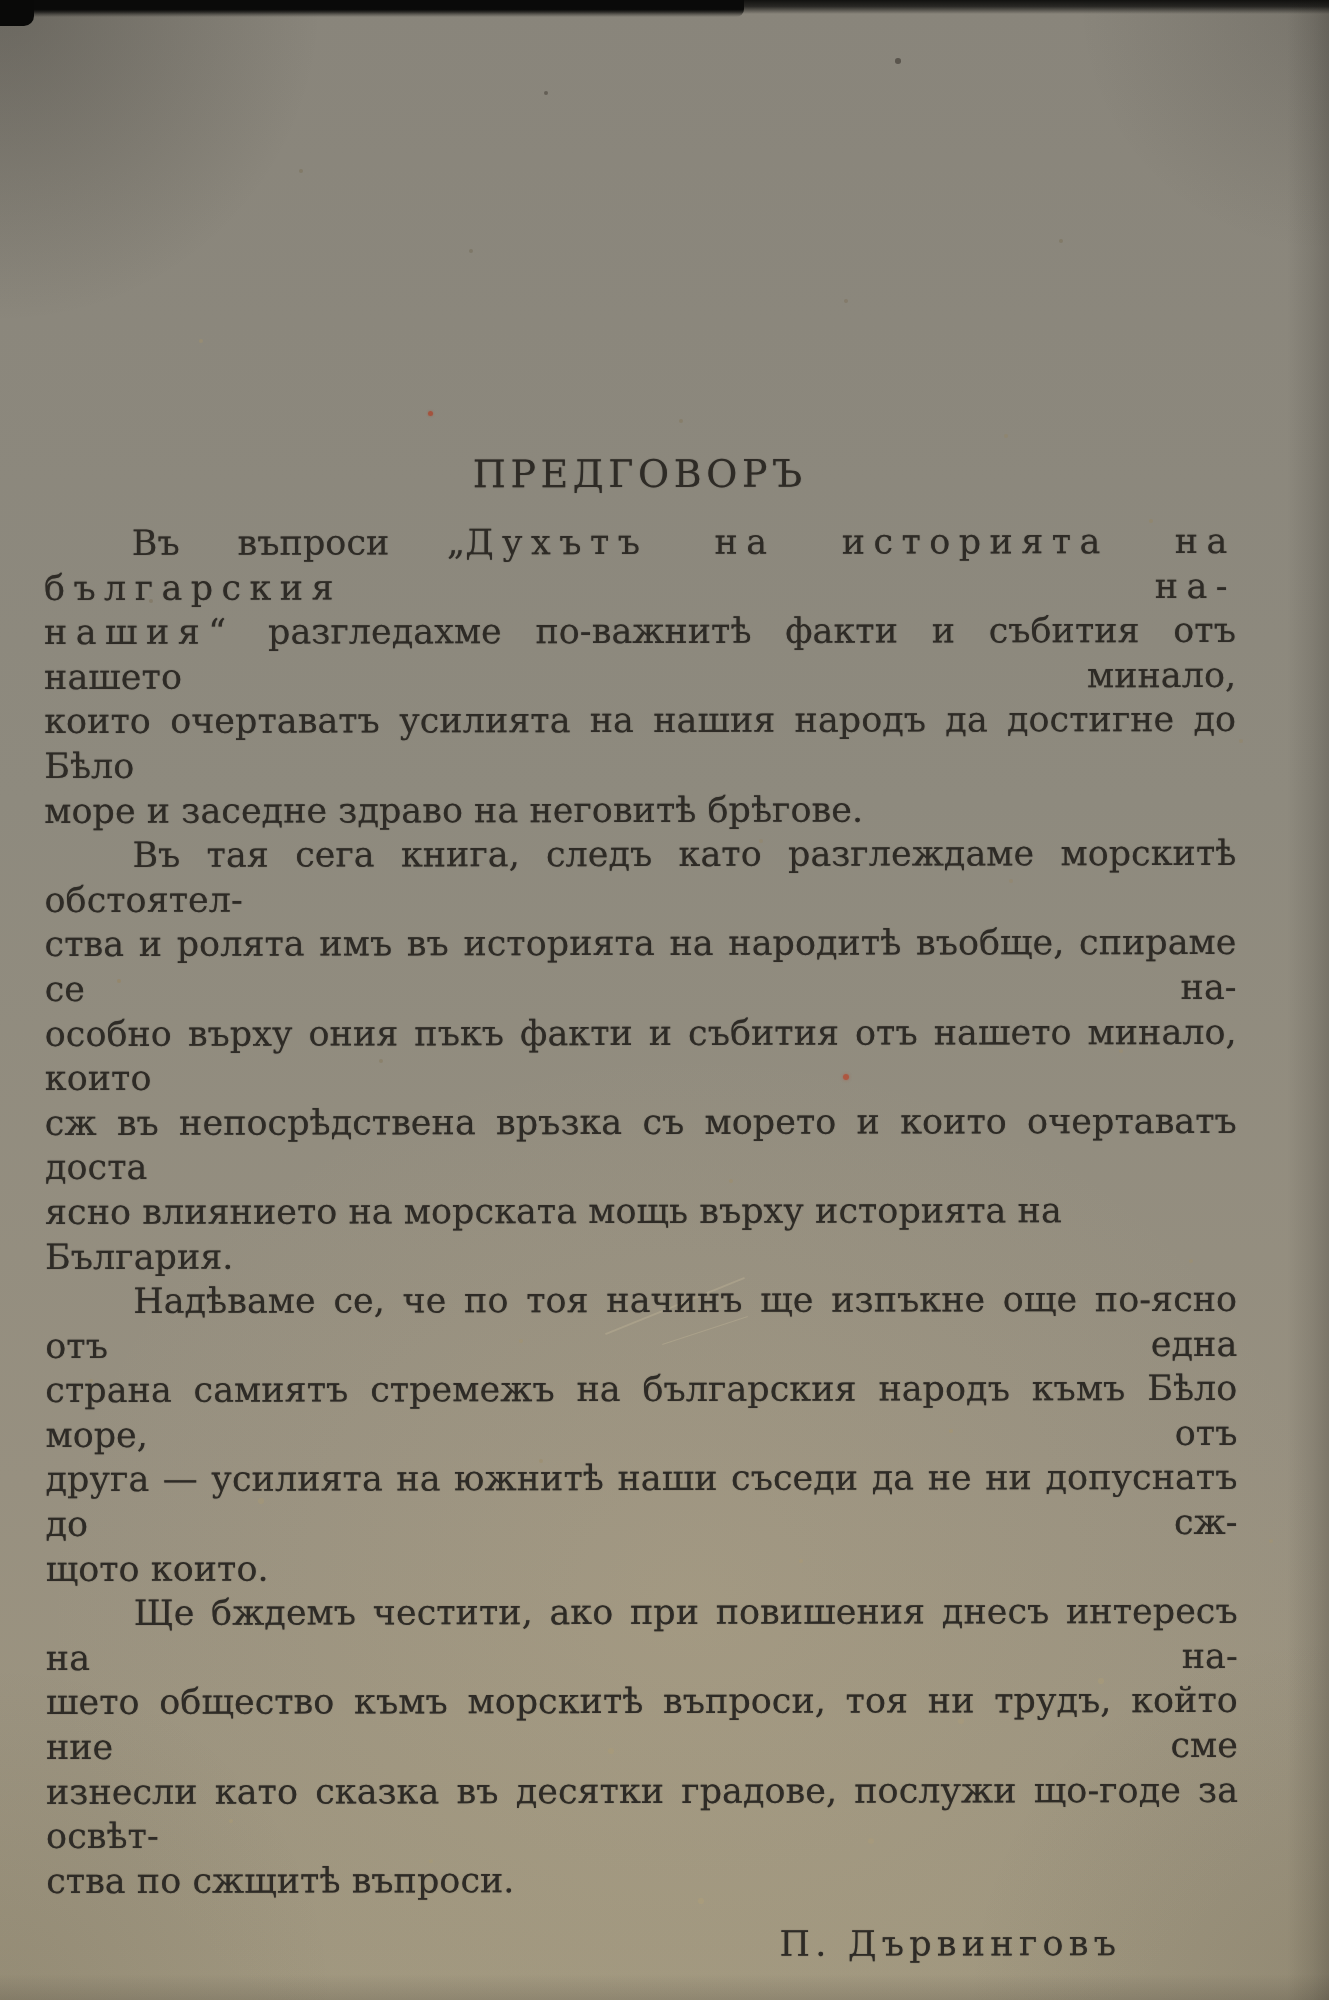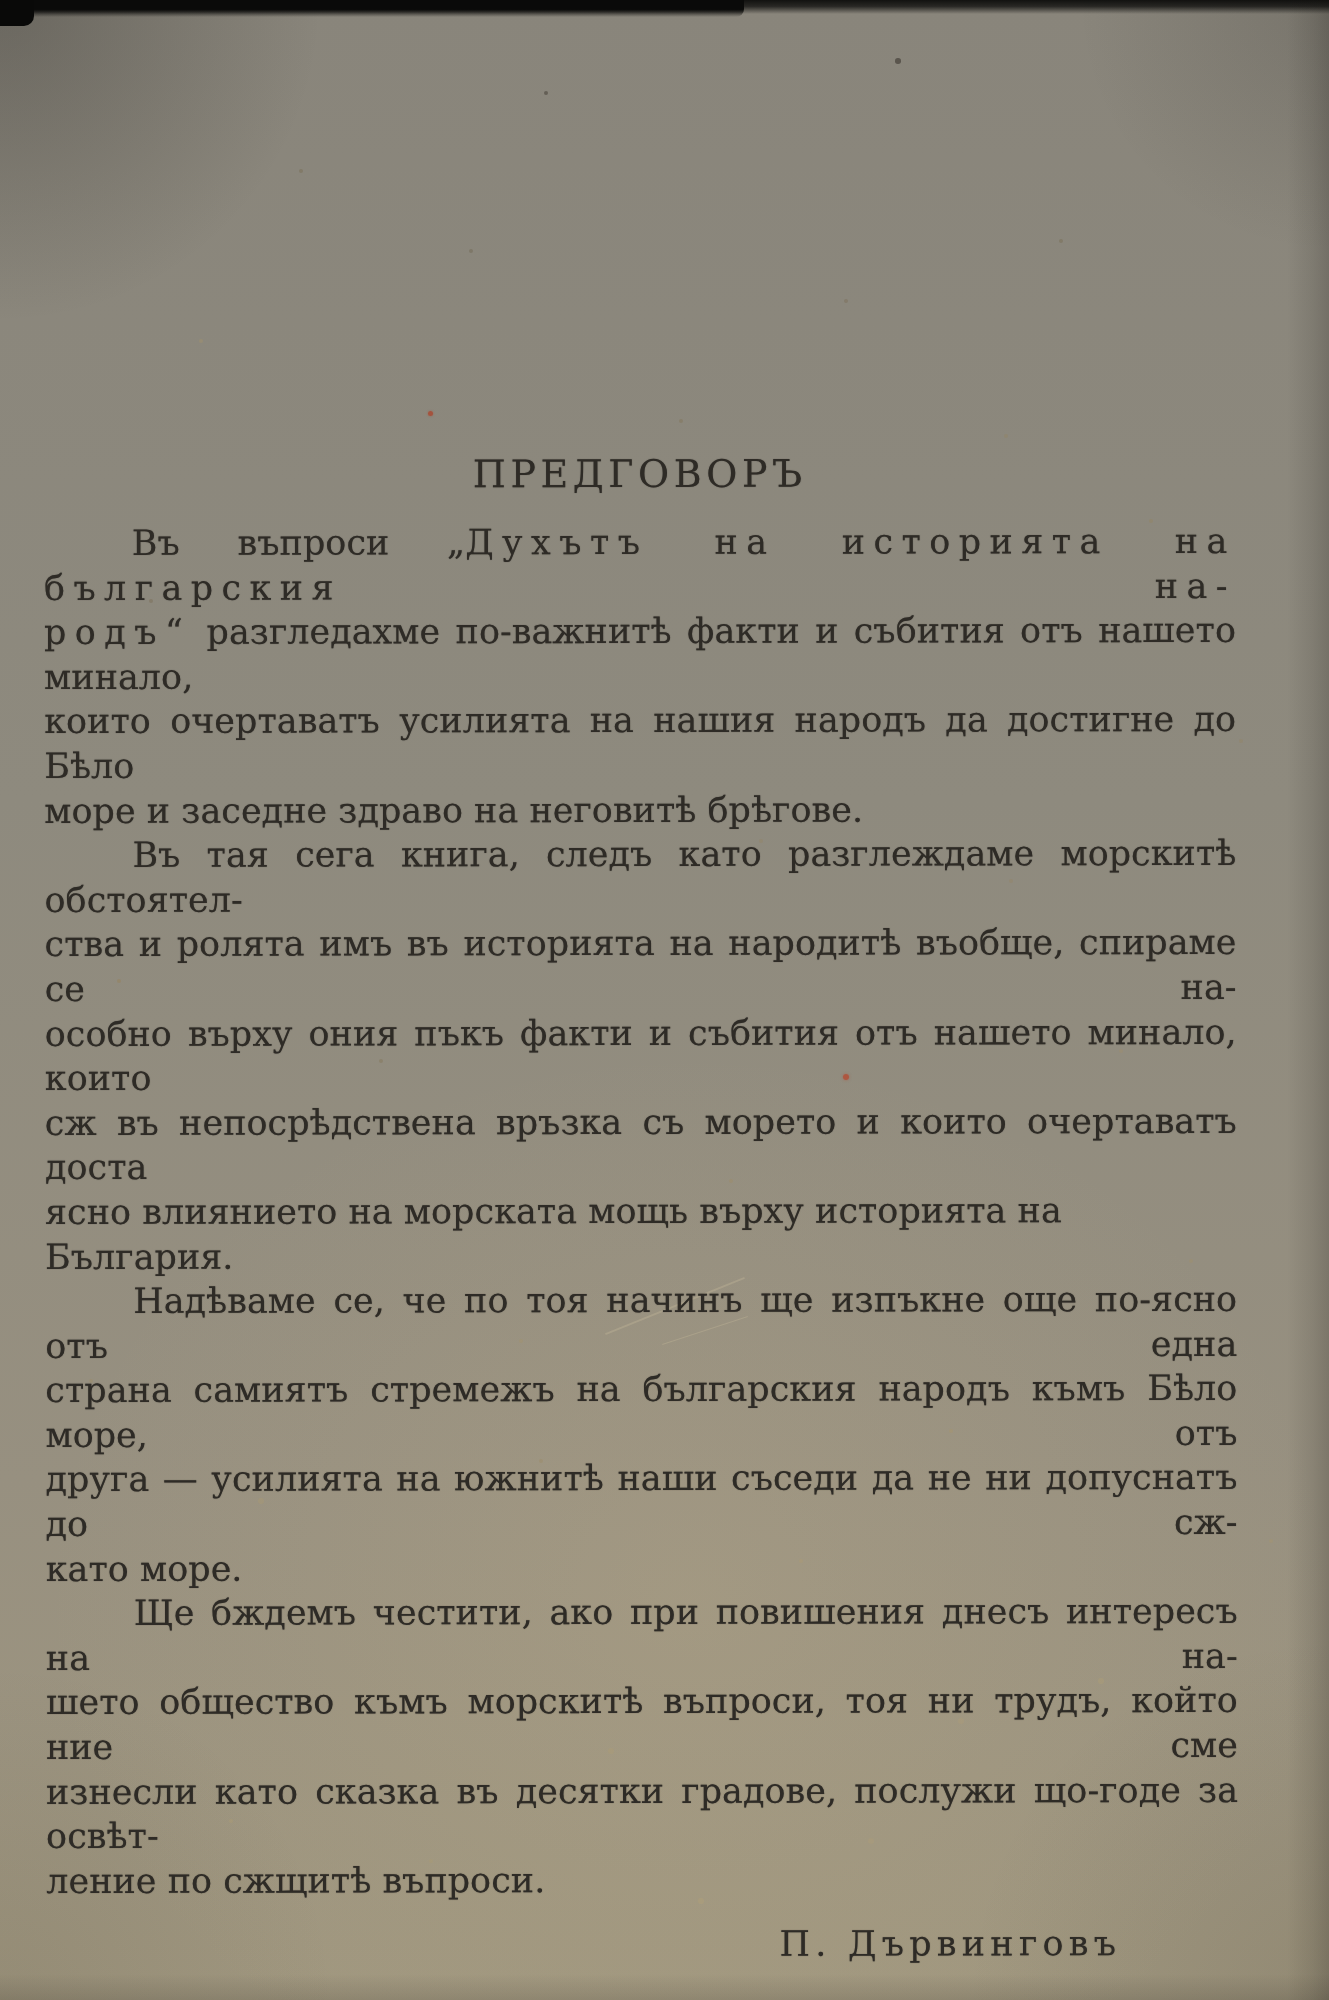--- a/index.html
+++ b/index.html
@@ -138,42 +138,42 @@
   <div class="scratch a"></div>
   <div class="scratch b"></div>
   <div class="red-speck a"></div>
   <div class="red-speck b"></div>
 
   <div class="text-block">
     <h1 class="doc-title">ПРЕДГОВОРЪ</h1>
     <div>
         <div class="paragraph">
           <div class="line indent"><span class="plain">Въ въпроси „</span><span class="spaced">Духътъ на историята на българския на-</span></div>
-          <div class="line"><span class="spaced">родъ“</span><span class="plain"> разгледахме по-важнитѣ факти и събития отъ нашето минало,</span></div>
+          <div class="line"><span class="spaced">нашия“</span><span class="plain"> разгледахме по-важнитѣ факти и събития отъ нашето минало,</span></div>
           <div class="line"><span class="plain">които очертаватъ усилията на нашия народъ да достигне до Бѣло</span></div>
           <div class="line last"><span class="plain">море и заседне здраво на неговитѣ брѣгове.</span></div>
         </div>
         <div class="paragraph">
           <div class="line indent"><span class="plain">Въ тая сега книга, следъ като разглеждаме морскитѣ обстоятел-</span></div>
           <div class="line"><span class="plain">ства и ролята имъ въ историята на народитѣ въобще, спираме се на-</span></div>
           <div class="line"><span class="plain">особно върху ония пъкъ факти и събития отъ нашето минало, които</span></div>
           <div class="line"><span class="plain">сж въ непосрѣдствена връзка съ морето и които очертаватъ доста</span></div>
           <div class="line last"><span class="plain">ясно влиянието на морската мощь върху историята на България.</span></div>
         </div>
         <div class="paragraph">
           <div class="line indent"><span class="plain">Надѣваме се, че по тоя начинъ ще изпъкне още по-ясно отъ една</span></div>
           <div class="line"><span class="plain">страна самиятъ стремежъ на българския народъ къмъ Бѣло море, отъ</span></div>
           <div class="line"><span class="plain">друга — усилията на южнитѣ наши съседи да не ни допуснатъ до сж-</span></div>
-          <div class="line last"><span class="plain">като море.</span></div>
+          <div class="line last"><span class="plain">щото които.</span></div>
         </div>
         <div class="paragraph">
           <div class="line indent"><span class="plain">Ще бждемъ честити, ако при повишения днесъ интересъ на на-</span></div>
           <div class="line"><span class="plain">шето общество къмъ морскитѣ въпроси, тоя ни трудъ, който ние сме</span></div>
           <div class="line"><span class="plain">изнесли като сказка въ десятки градове, послужи що-годе за освѣт-</span></div>
-          <div class="line last"><span class="plain">ление по сжщитѣ въпроси.</span></div>
+          <div class="line last"><span class="plain">ства по сжщитѣ въпроси.</span></div>
         </div>
       </div>
     <div class="signature">П. Дървинговъ</div>
   </div>
 
   <div class="edge-top"></div>
   <div class="edge-top-left"></div>
   <div class="corner-top-left"></div>
   <div class="edge-right"></div>
   <div class="edge-bottom"></div>

